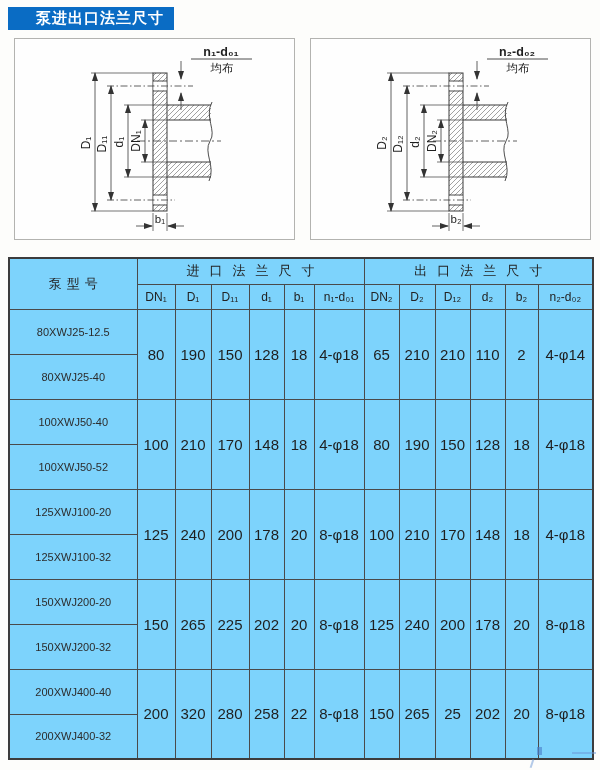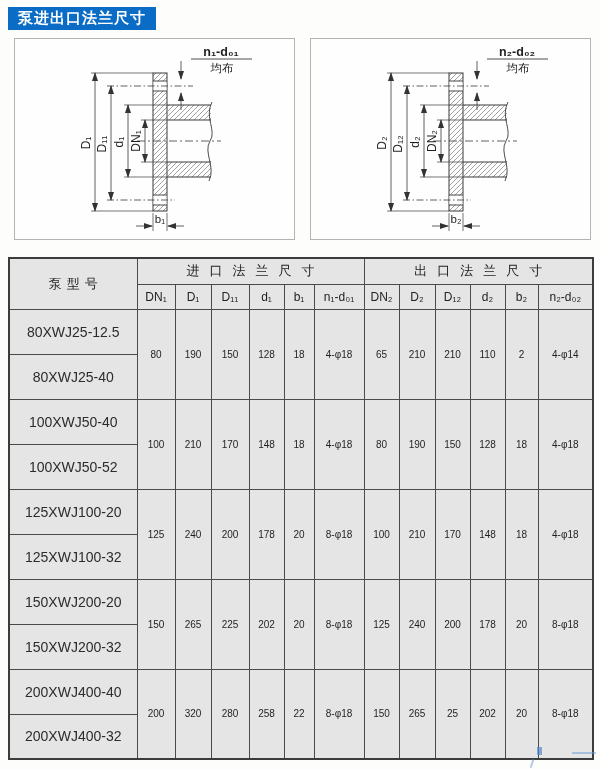--- a/index.html
+++ b/index.html
@@ -6,47 +6,47 @@
   html,body { background:#ffffff; }
   .page {
     position: relative; width: 600px; height: 770px;
     background: #fdfdfb; overflow: hidden;
     font-family: "Liberation Sans", sans-serif; color:#222;
   }
   .title-bar {
     position: absolute; left: 8px; top: 7px;
     background: #0a6cc4; color: #fff;
     font-size: 15px; font-weight: bold; letter-spacing: 1px;
-    padding: 2px 10px 3px 10px; line-height: 18px;
+    padding: 2px 10px 3px 28px; line-height: 18px;
   }
   .panels { position: absolute; left: 14px; top: 38px; width: 577px; display: flex; gap: 15px; }
   .panel {
     width: 281px; height: 202px; background: #fefefe;
     border: 1px solid #b3b3b0;
   }
   .panel svg { display: block; }
   table.dims {
     position: absolute; left: 8px; top: 257px;
     width: 586px; table-layout: fixed;
     border-collapse: collapse;
     border: 2px solid #3c3c3c;
-    background: #e5e5e5;
+    background: #7dd3fc;
   }
   table.dims th, table.dims td {
     border: 1px solid #4a4a4a; text-align: center; vertical-align: middle;
     overflow: hidden; white-space: nowrap;
   }
   tr.hrow1 { height: 26px; }
   tr.hrow2 { height: 25px; }
   tbody tr { height: 45px; }
   th.model-h { font-size: 13px; font-weight: normal; letter-spacing: 5px; text-indent: 5px; }
   th.group-h { font-size: 13px; font-weight: normal; letter-spacing: 10px; text-indent: 10px; }
   th.col-h { font-size: 12px; font-weight: normal; }
-  td.model { font-size: 14px; color: #2c2c2c; }
-  td.val { font-size: 10px; color: #1f1f1f; }
+  td.model { font-size: 11px; color: #2c2c2c; }
+  td.val { font-size: 15px; color: #1f1f1f; }
   .wm-square { position:absolute; left:537px; top:747px; width:5px; height:8px; background:#4d82cc; opacity:.65; }
   .wm-dash { position:absolute; left:572px; top:752px; width:24px; height:2px; background:#6b97d6; opacity:.5; }
   .wm-tick { position:absolute; left:531px; top:759px; width:2px; height:9px; background:#6b97d6; opacity:.5; transform:rotate(18deg); }
   text { stroke: none; fill: #1f1f1f; }
 </style>
 </head>
 <body>
 
 <div class="page">
 

